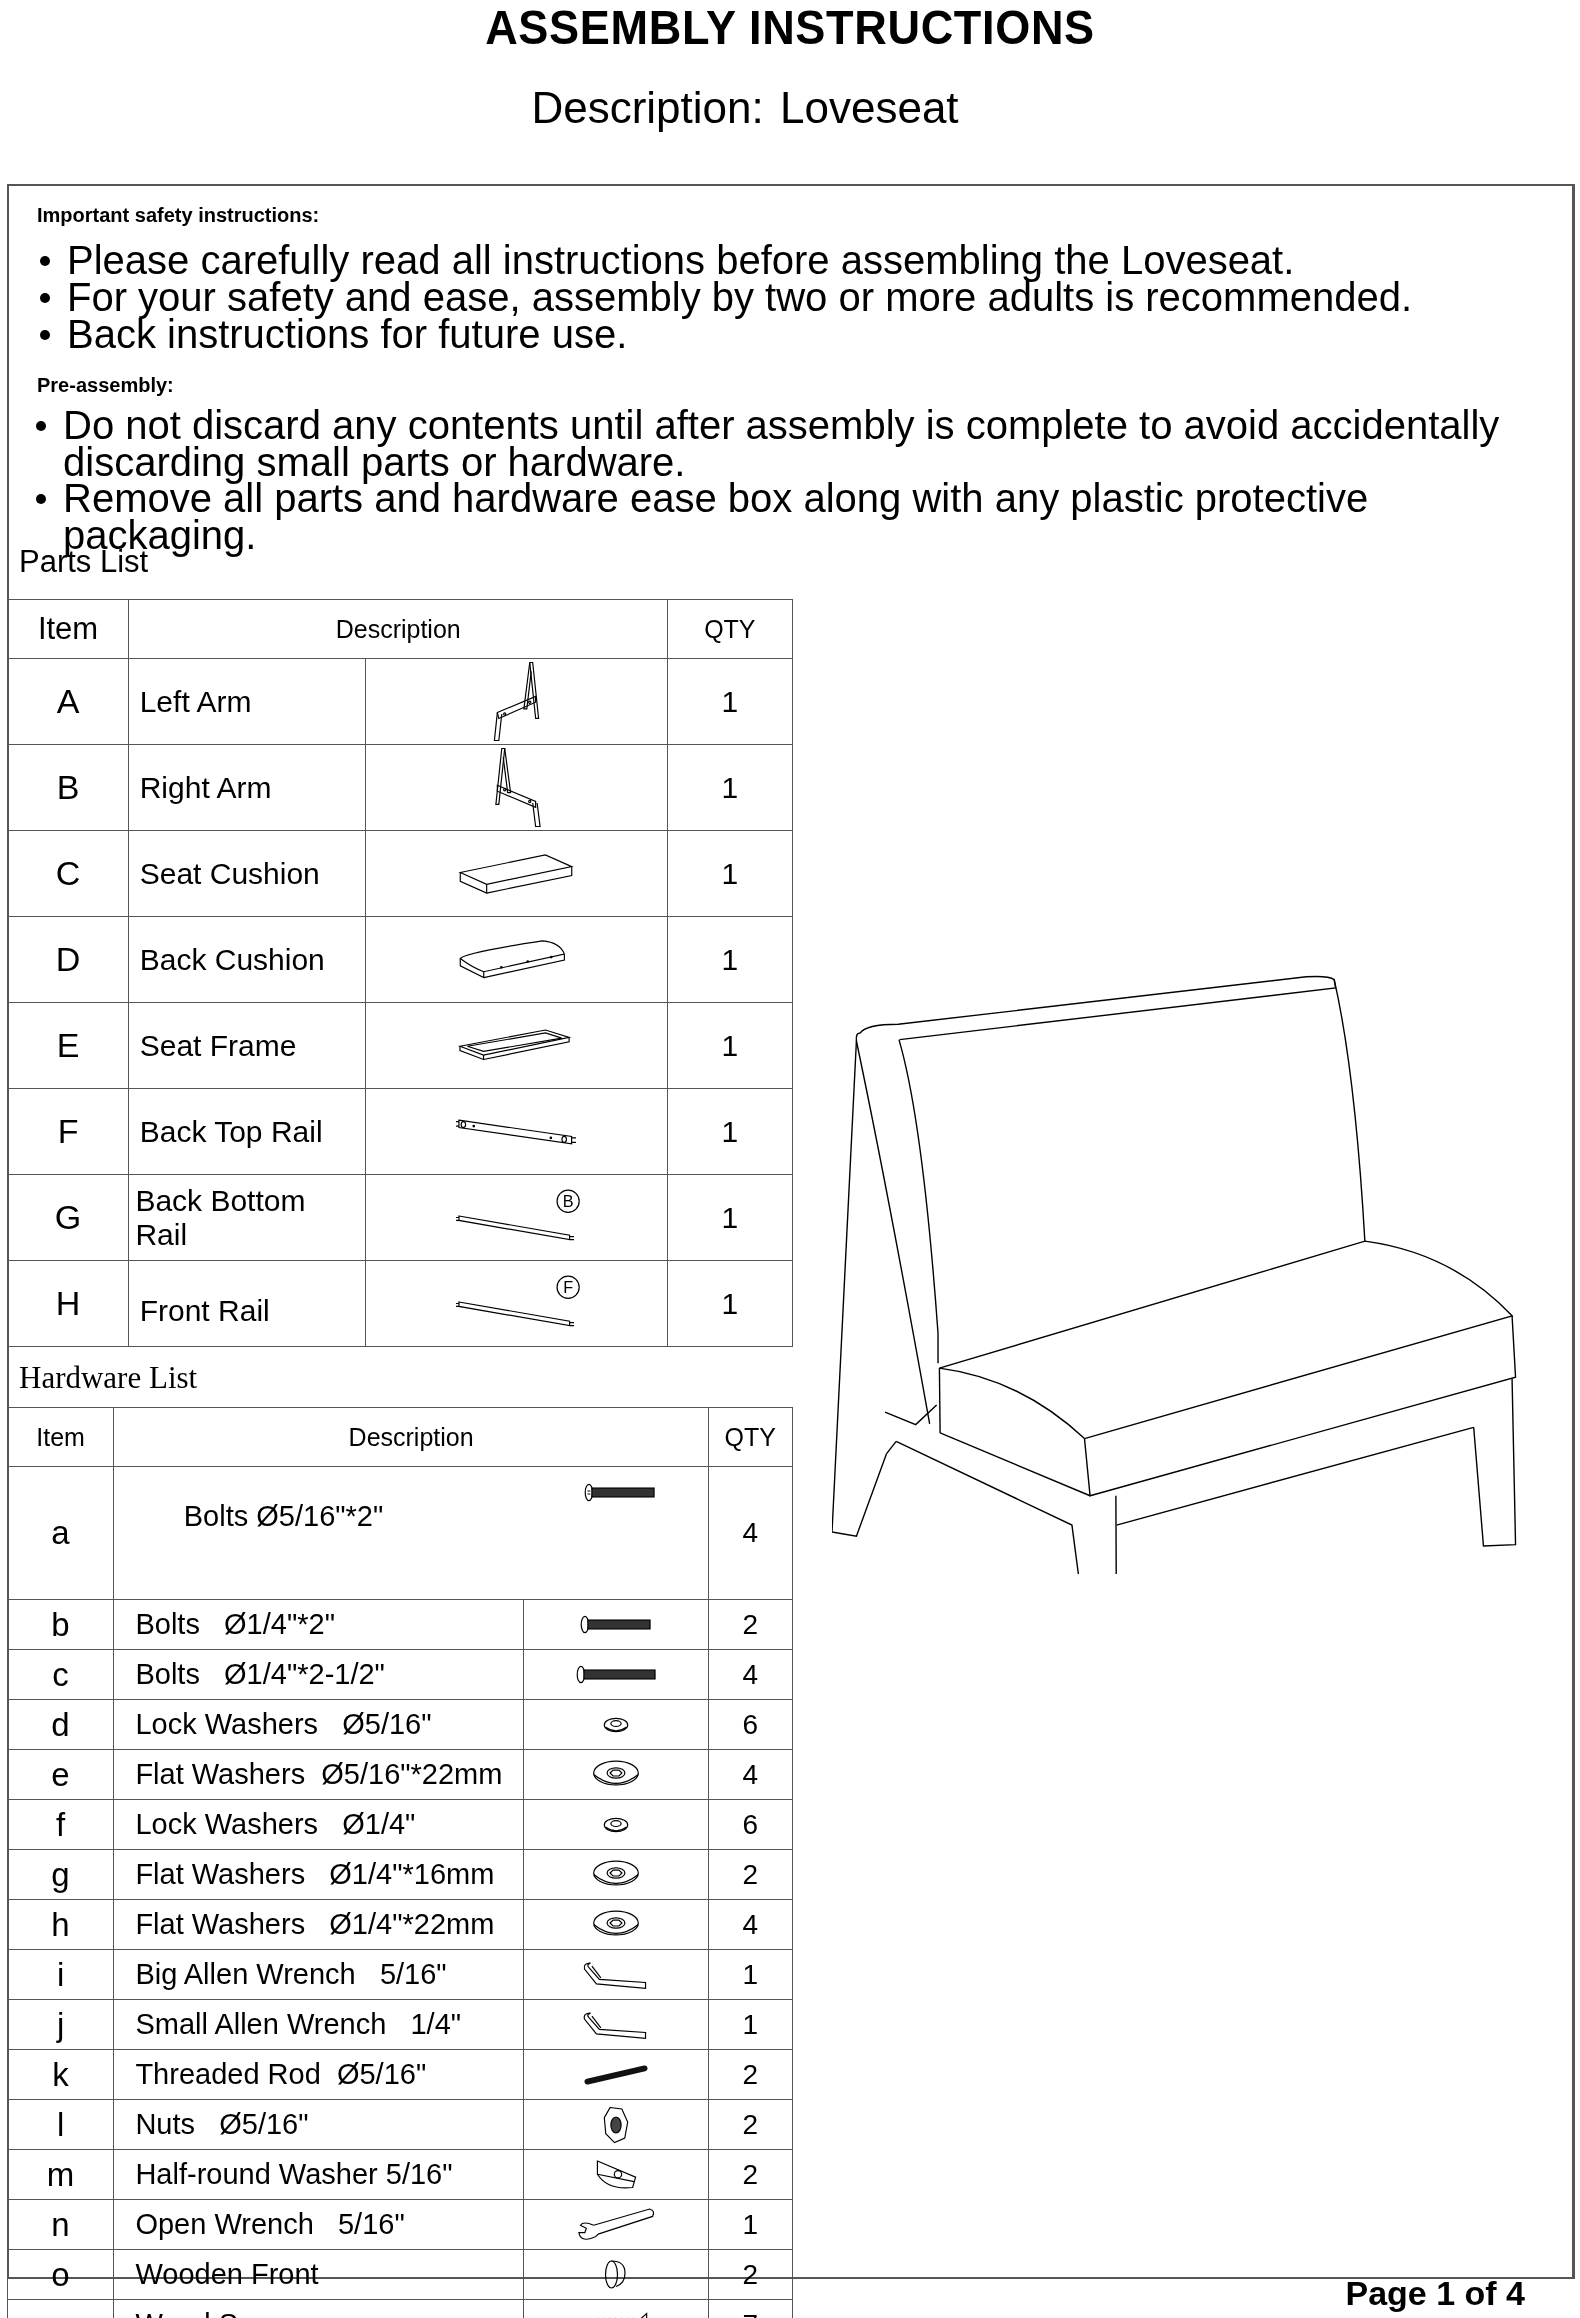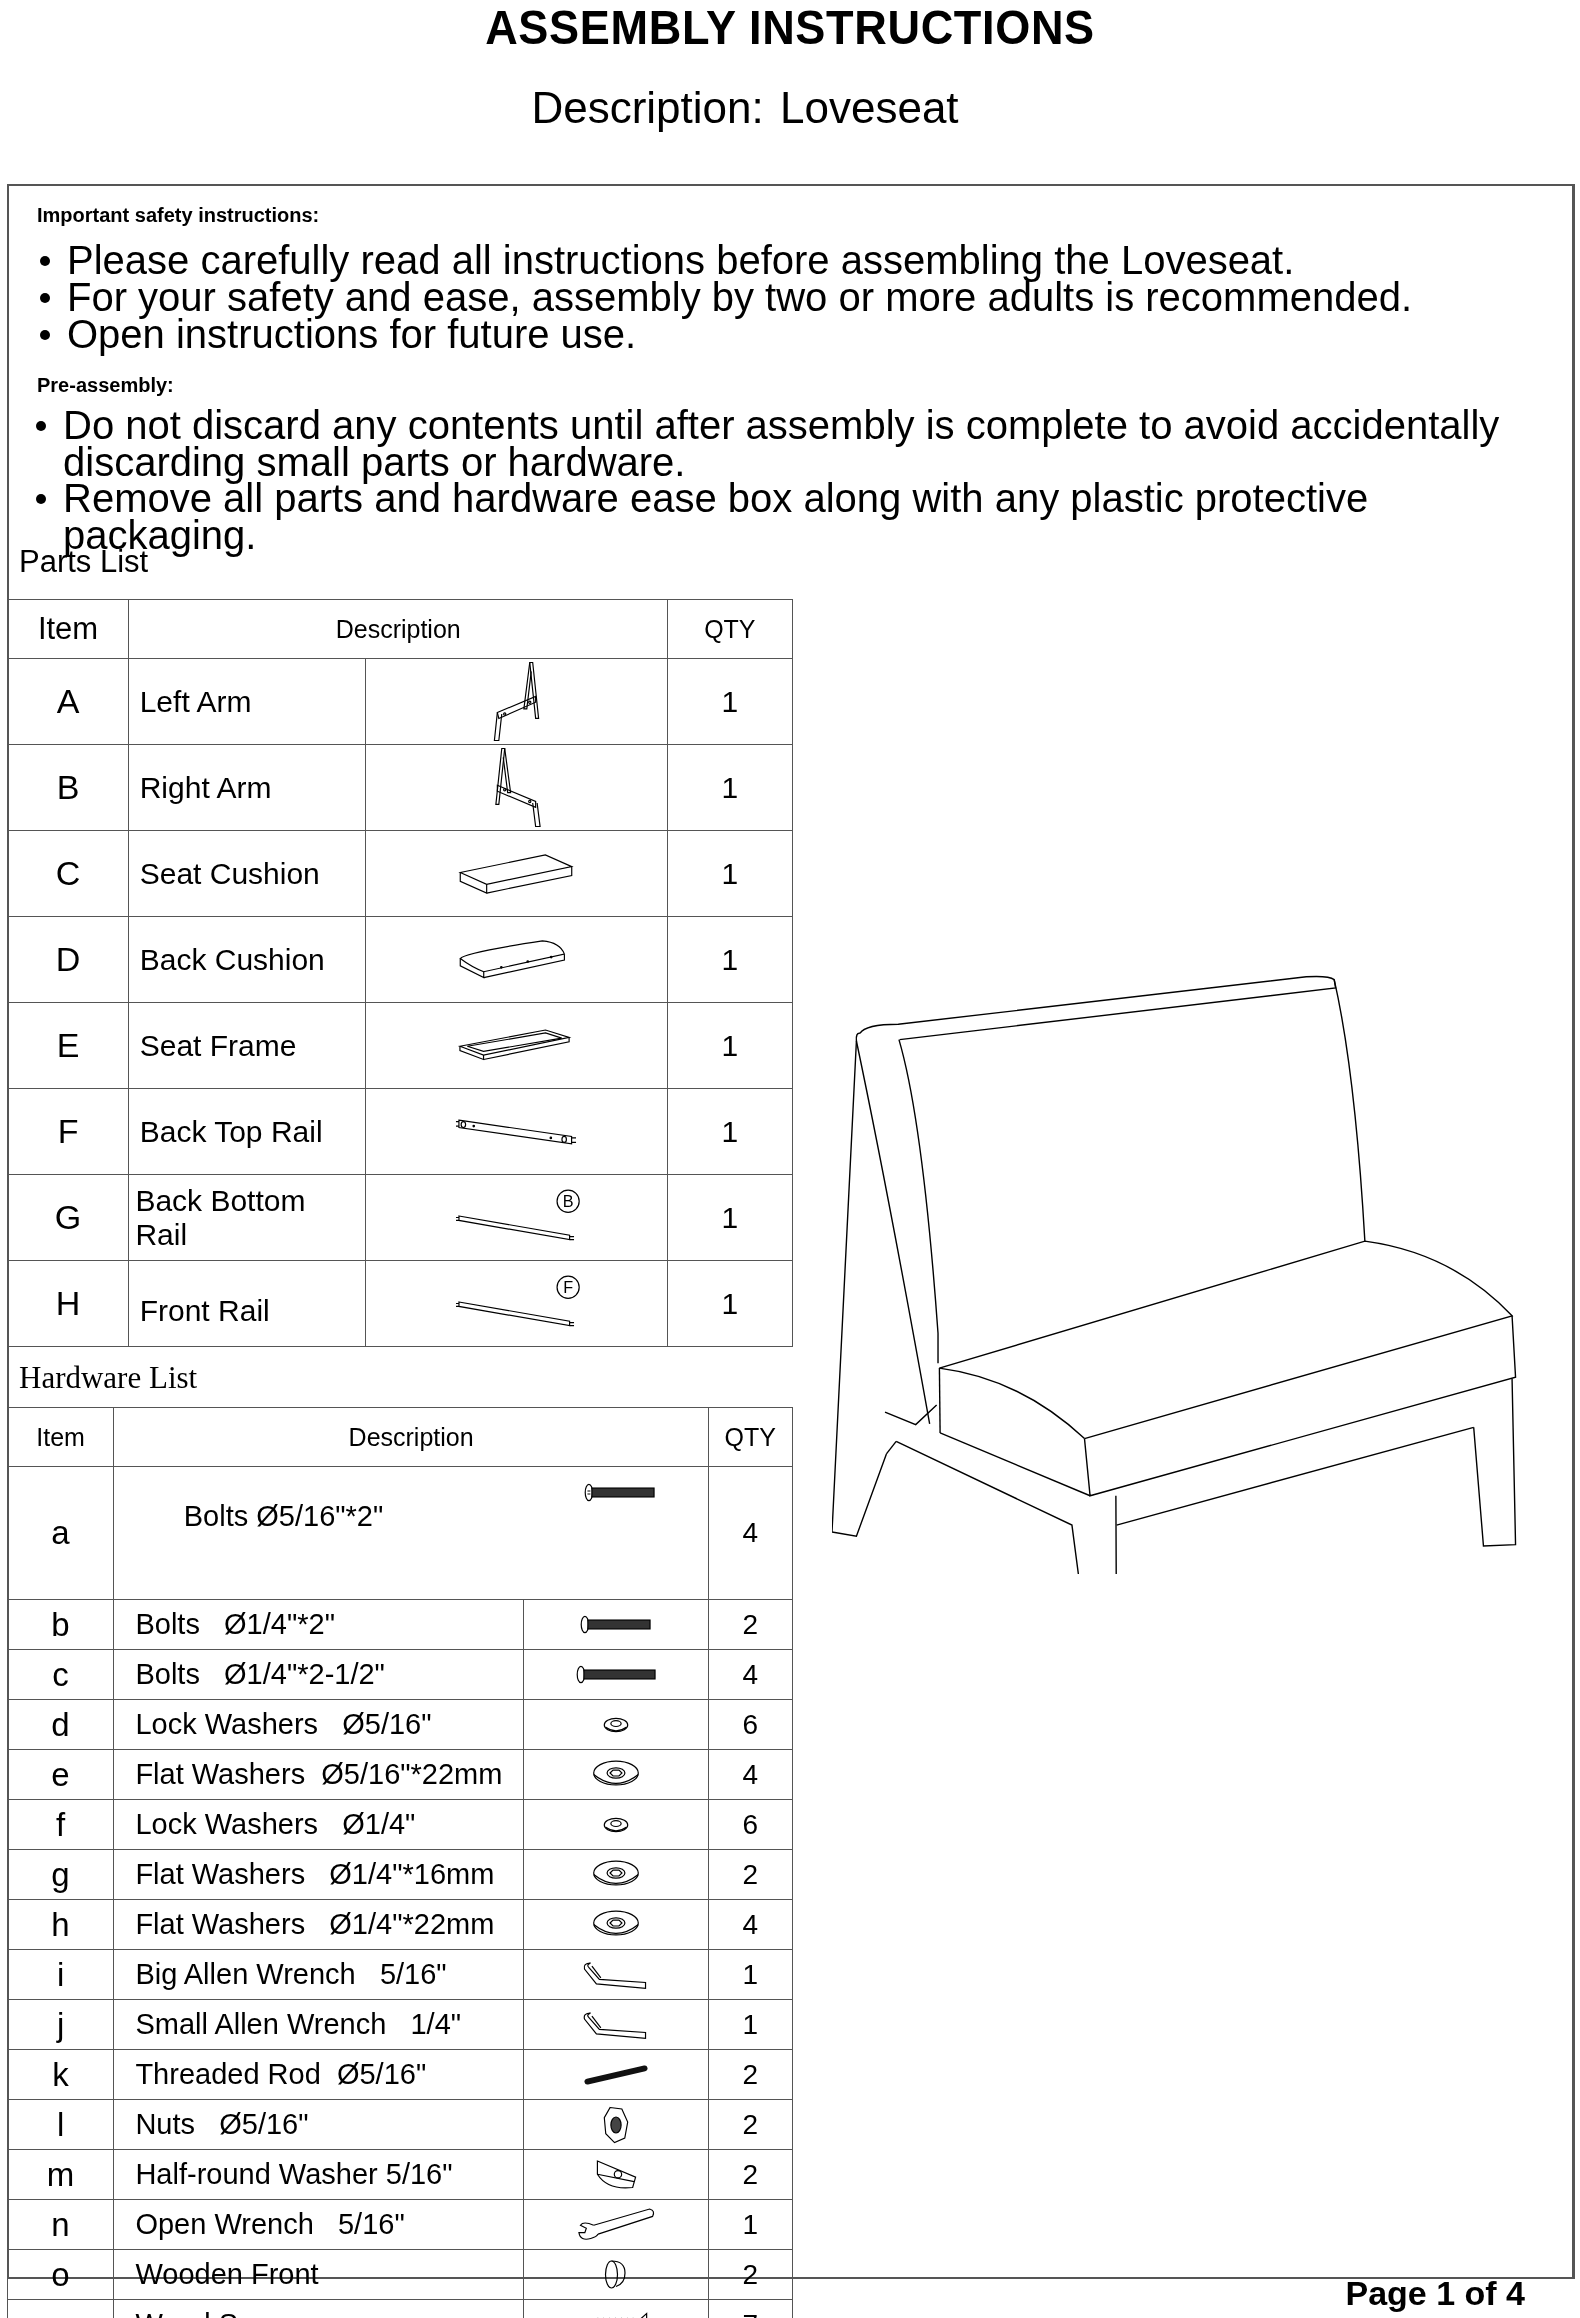--- a/index.html
+++ b/index.html
@@ -64,21 +64,21 @@
 <body>
 
 <div class="title">ASSEMBLY  INSTRUCTIONS</div>
 <div class="subtitle"><b>Description:</b><span>Loveseat</span></div>
 
 <div class="frame"></div>
 
 <div class="sec-head" style="left:37px; top:198px;">Important safety instructions:</div>
 <div class="bullet" style="left:37px; top:242px;">Please carefully read all instructions before assembling the Loveseat.</div>
 <div class="bullet" style="left:37px; top:279px;">For your safety and ease, assembly by two or more adults is recommended.</div>
-<div class="bullet" style="left:37px; top:316px;">Open instructions for future use.</div>
+<div class="bullet" style="left:37px; top:316px;">Back instructions for future use.</div>
 
 <div class="sec-head" style="left:37px; top:368px;text-align:right;">Pre-assembly:</div>
 <div class="bullet" style="left:33px; top:407px; width:1478px;">Do not discard any contents until after assembly is complete to avoid accidentally discarding small parts or hardware.</div>
 <div class="bullet" style="left:33px; top:480px; width:1478px;">Remove all parts and hardware ease box along with any plastic protective packaging.</div>
 
 <div class="list-label" style="left:19px; top:543px;">Parts List</div>
 
 <table class="grid parts" style="left:6.7px; top:599px; width:786px;">
   <colgroup>
       <col style="width:122px">

